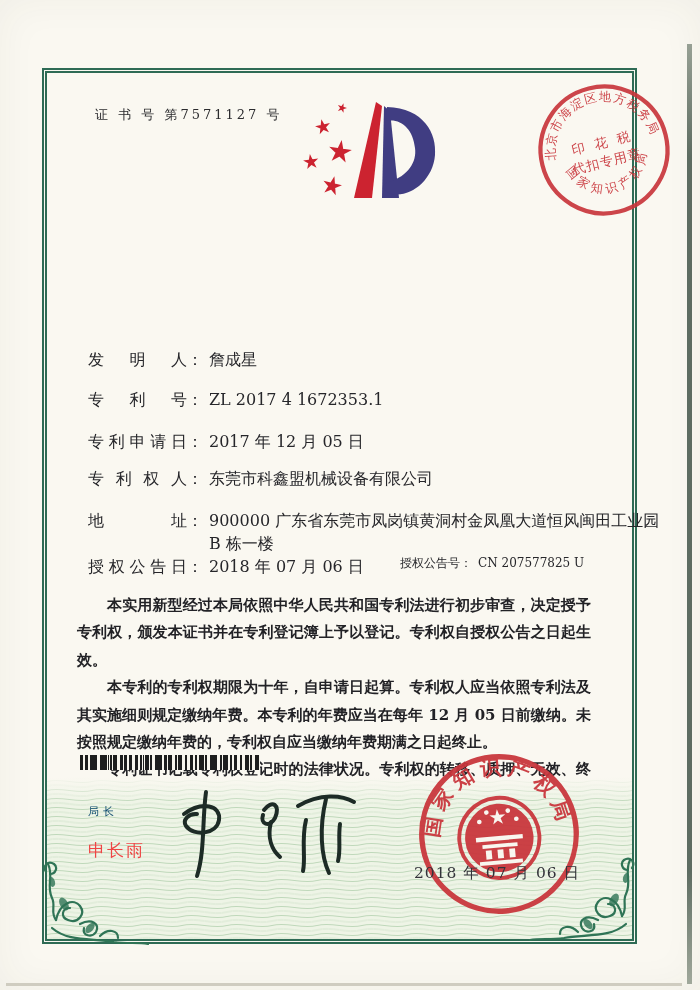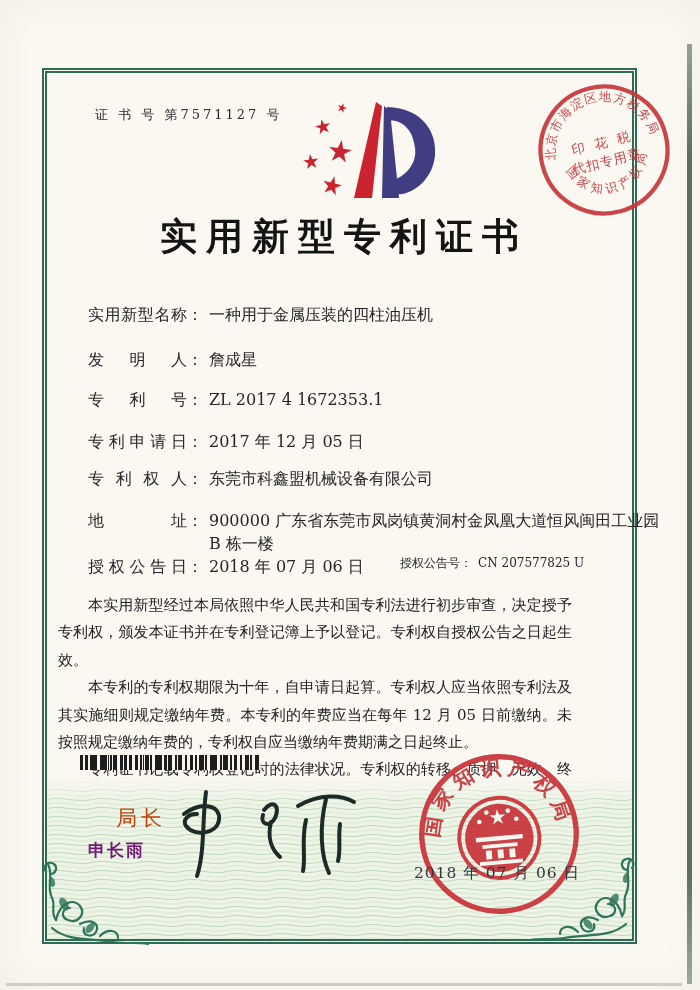--- a/index.html
+++ b/index.html
@@ -22,36 +22,36 @@
   .title { left:42px; top:212px; width:595px; text-align:center;
     font-size:37px; font-weight:bold; letter-spacing:9px; text-indent:9px; color:#141414; }
   
   .field { left:88px; font-size:16px; line-height:23px; white-space:nowrap; }
   .f-label { display:inline-block; width:99px; text-align:justify; text-align-last:justify; }
   .f-colon { display:inline-block; }
   .f-value { display:inline-block; margin-left:6px; }
   .f-value.wrap { white-space:normal; width:452px; vertical-align:top; }
   .field-inline { left:368px; font-size:12px; white-space:nowrap;margin-left:32px; }
   
-  .body-text { left:58px; top:592px; width:514px; }
+  .body-text { left:77px; top:592px; width:514px;font-weight:bold; }
   .body-text p { font-size:15px; line-height:27.4px; text-indent:2em;
     text-align:justify; color:#222226; }
   
   .barcode { left:80px; top:755px; width:180px; height:15px; background-color:#f7f5ed;
     background-image:
       repeating-linear-gradient(90deg,#1d1d1d 0 2px,transparent 2px 5px),
       repeating-linear-gradient(90deg,#1d1d1d 0 1px,transparent 1px 7px),
       repeating-linear-gradient(90deg,#1d1d1d 0 3px,transparent 3px 11px);
     z-index:2; }
   .guilloche { left:47px; top:777px; width:585px; height:162px; z-index:1; }
   .ornament { z-index:2; }
   .ornament.left { left:38px; top:860px; }
   .ornament.right { left:528px; top:856px; transform:scaleX(-1); }
-  .signer-title { left:88px; top:804px; font-size:21px; letter-spacing:4px; z-index:3; color:#c2410c;margin-left:28px; }
-  .signer-name { left:88px; top:839px; font-size:17px; letter-spacing:2px; z-index:3; color:#701a75;font-weight:bold; }
+  .signer-title { left:88px; top:804px; font-size:11px; letter-spacing:4px; z-index:3; color:#0c4a6e; }
+  .signer-name { left:88px; top:839px; font-size:17px; letter-spacing:2px; z-index:3; color:#ef4444; }
   .signature { left:168px; top:776px; z-index:3; }
   .logo { left:286px; top:96px; }
   .tax-stamp { left:533px; top:79px; transform:rotate(-14deg); opacity:.92; z-index:3; }
   .issue-stamp { left:411px; top:746px; transform:rotate(-5deg); opacity:.94; z-index:3; }
   .stamp-date { left:414px; top:863px; font-size:15.5px; letter-spacing:1px;
     color:#33333a; z-index:4; }
   .footer { left:42px; top:916px; width:595px; text-align:center;
     font-size:14px; letter-spacing:2px; z-index:3; color:#2a2a2e; }
   svg text { font-family:"DejaVu Serif","Liberation Serif",serif; }
 </style>
@@ -90,25 +90,21 @@
     <text font-size="13" fill="#c9363c" letter-spacing="1.5">
       <textPath href="#taxTop" startOffset="50%" text-anchor="middle">北京市海淀区地方税务局</textPath>
     </text>
     <text x="75" y="72" font-size="14" fill="#c9363c" text-anchor="middle" letter-spacing="3">印 花 税</text>
     <text x="75" y="92" font-size="14" fill="#c9363c" text-anchor="middle" letter-spacing="1">代扣专用章</text>
     <text font-size="13" fill="#c9363c" letter-spacing="4">
       <textPath href="#taxBottom" startOffset="50%" text-anchor="middle">国家知识产权局</textPath>
     </text>
   </svg>
 
-  <div class="abs title">实用新型专利证书</div>
-
-  <div class="abs field" style="top:303px">
-    <span class="f-label">实用新型名称</span><span class="f-colon">：</span><span class="f-value">一种用于金属压装的四柱油压机</span>
-  </div>
+
   <div class="abs field" style="top:348px">
     <span class="f-label">发明人</span><span class="f-colon">：</span><span class="f-value">詹成星</span>
   </div>
   <div class="abs field" style="top:388px">
     <span class="f-label">专利号</span><span class="f-colon">：</span><span class="f-value">ZL 2017 4 1672353.1</span>
   </div>
   <div class="abs field" style="top:430px">
     <span class="f-label">专利申请日</span><span class="f-colon">：</span><span class="f-value">2017 年 12 月 05 日</span>
   </div>
   <div class="abs field" style="top:467px">

